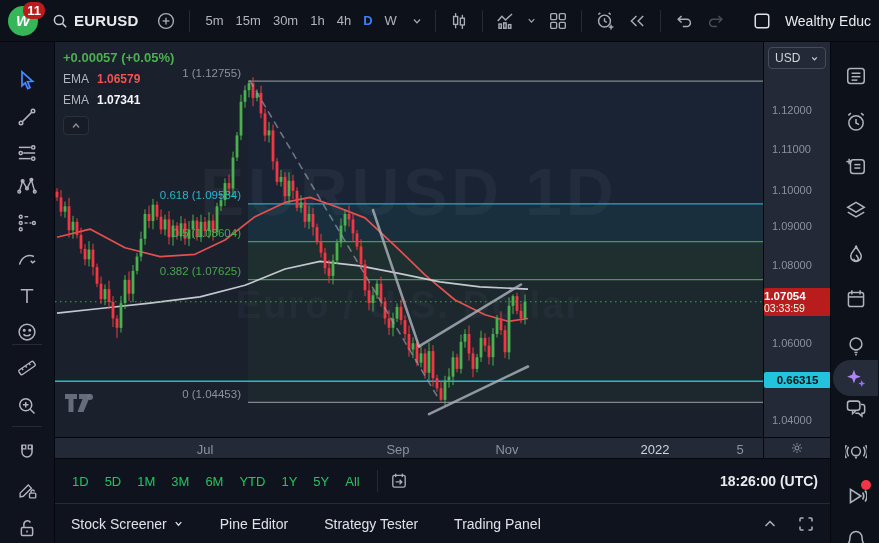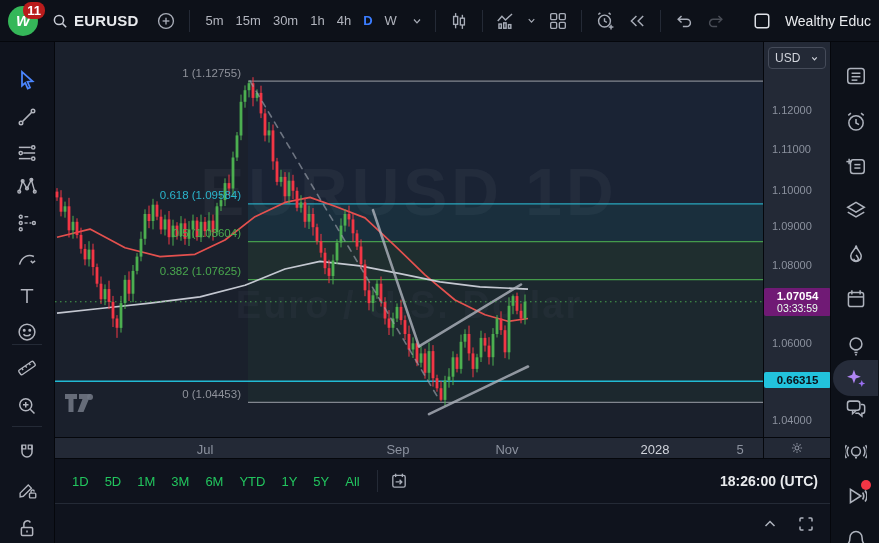--- a/index.html
+++ b/index.html
@@ -43,21 +43,21 @@
   .lg-row .v2 { color:#f5f7fa; font-weight:bold; margin-left:8px; }
   .lg-collapse { margin-top:9px; width:26px; height:19px; background:#171c27; border:1px solid #2a303d; border-radius:4px; display:flex; align-items:center; justify-content:center; color:#8b919e; cursor:pointer; }
   .tvlogo { position:absolute; left:10px; top:352px; opacity:.75; color:#8b919e; }
 
   
   .price-axis { position:absolute; left:763px; top:42px; width:67px; height:395px; background:#232936; border-left:1px solid #05070c; font-size:11px; cursor:ns-resize; }
   .usd-btn { position:absolute; left:4px; top:5px; width:58px; height:22px; border:1px solid #454b59; border-radius:4px; color:#d1d4dc; font-size:12px; display:flex; align-items:center; justify-content:space-between; padding:0 6px; cursor:pointer; background:#232936; }
   .ptick { position:absolute; left:8px; color:#9briefly; }
   .ptick, .ttick { color:#8b919e; }
   .ptick { position:absolute; left:8px;text-align:right; }
-  .badge-last { position:absolute; left:0; width:67px; text-align:center; background:#701a75; color:#fff; border-radius:2px; padding:2px 0; line-height:12px; }
+  .badge-last { position:absolute; left:0; width:67px; text-align:left; background:#b91c1c; color:#fff; border-radius:2px; padding:2px 0; line-height:12px; }
   .badge-last .bp { font-weight:bold; font-size:11.5px; }
   .badge-last .bc { font-size:10.5px; color:#eaffef; }
   .badge-lvl { position:absolute; left:0; width:67px; text-align:center; background:#22c3dd; color:#0c1018; font-size:11.5px; font-weight:bold; border-radius:2px; padding:2px 0; }
   .time-axis { position:absolute; left:55px; top:437px; width:708px; height:21px; background:#232936; border-top:1px solid #05070c; cursor:ew-resize; }
   .ttick { position:absolute; top:4px; font-size:13px; transform:translateX(-50%); }
   .ttick.year { color:#d1d4dc; }
   .axis-corner { position:absolute; left:763px; top:437px; width:67px; height:21px; background:#232936; border-top:1px solid #05070c; border-left:1px solid #05070c; display:flex; align-items:center; justify-content:center; color:#8b919e; cursor:pointer; }
 
   
   .range-bar { position:absolute; left:55px; top:458px; width:775px; height:45px; background:#0f131d; border-top:1px solid #05070c; display:flex; align-items:center; padding:0 10px; }
@@ -544,20 +544,30 @@
         <line x1="318" y1="168.2" x2="364" y2="304.4" stroke="#aeb3bd" stroke-width="2.6" opacity="0.8" stroke-linecap="round"></line>
         <line x1="364" y1="304.4" x2="466" y2="242.5" stroke="#aeb3bd" stroke-width="2.6" opacity="0.8" stroke-linecap="round"></line>
         <line x1="374" y1="372.2" x2="473" y2="324.5" stroke="#aeb3bd" stroke-width="2.6" opacity="0.8" stroke-linecap="round"></line>
         <line x1="0" x2="708" y1="259.7" y2="259.7" stroke="#4caf50" stroke-width="1.1" stroke-dasharray="1.5,3.5" opacity="0.9"></line>
         <text x="186" y="34.6" text-anchor="end" font-size="11.5" font-family="Liberation Sans, sans-serif" fill="#9598a1" opacity="0.95">1 (1.12755)</text>
         <text x="186" y="157.3" text-anchor="end" font-size="11.5" font-family="Liberation Sans, sans-serif" fill="#2bbcd4" opacity="0.95">0.618 (1.09584)</text>
         <text x="186" y="195.2" text-anchor="end" font-size="11.5" font-family="Liberation Sans, sans-serif" fill="#4caf50" opacity="0.95">0.5 (1.08604)</text>
         <text x="186" y="233.1" text-anchor="end" font-size="11.5" font-family="Liberation Sans, sans-serif" fill="#4caf50" opacity="0.95">0.382 (1.07625)</text>
         <text x="186" y="355.9" text-anchor="end" font-size="11.5" font-family="Liberation Sans, sans-serif" fill="#9598a1" opacity="0.95">0 (1.04453)</text>
       </svg>
+    <div class="legend">
+      <div class="lg-change">+0.00057 (+0.05%)</div>
+      <div class="lg-row"><span>EMA</span><span class="v1">1.06579</span></div>
+      <div class="lg-row"><span>EMA</span><span class="v2">1.07341</span></div>
+      <div class="lg-collapse">
+          <svg class="ic" width="12" height="12" viewBox="0 0 16 16" fill="none" stroke="currentColor" stroke-width="1.8">
+            <polyline points="4,10 8,5.5 12,10"></polyline>
+          </svg>
+        </div>
+    </div>
     <div class="tvlogo">
       <svg class="ic" width="34" height="19" viewBox="0 0 34 19" fill="currentColor">
           <path d="M0,0 H12 V5 H8.5 V18 H3.5 V5 H0 Z" opacity="0.9"></path>
           <path d="M14,0 H26 L18.5,18 H12.5 L17.5,5 H14 Z" opacity="0.9"></path>
           <circle cx="25" cy="3" r="3" opacity="0.9"></circle>
         </svg>
     </div>
   </main>
 
   <aside class="price-axis">
@@ -581,21 +591,21 @@
       <div class="bc">03:33:59</div>
     </div>
     <div class="badge-lvl" id="badge-lvl" style="top: 330px;">0.66315</div>
   </aside>
 
   <div class="time-axis">
       <div id="time-ticks">
         <div class="ttick" style="left: 150px;">Jul</div>
         <div class="ttick" style="left: 303px; margin-left: 40px;">Sep</div>
         <div class="ttick" style="left: 452px;">Nov</div>
-        <div class="ttick year" style="left: 600px;">2028</div>
+        <div class="ttick year" style="left: 600px;">2022</div>
         <div class="ttick" style="left: 685px;">5</div>
       </div>
     </div>
   <div class="axis-corner">
     <svg class="ic" width="14" height="14" viewBox="0 0 16 16" fill="none" stroke="currentColor" stroke-width="1.2">
         <circle cx="8" cy="8" r="2.2"></circle>
         <path d="M8,2.2 V4 M8,12 V13.8 M2.2,8 H4 M12,8 H13.8 M3.9,3.9 L5.2,5.2 M10.8,10.8 L12.1,12.1 M12.1,3.9 L10.8,5.2 M5.2,10.8 L3.9,12.1"></path>
       </svg>
   </div>
 
@@ -617,20 +627,28 @@
           <rect x="2.5" y="3" width="11" height="10.5" rx="1.5"></rect>
           <line x1="5" y1="1.5" x2="5" y2="4.5"></line>
           <line x1="11" y1="1.5" x2="11" y2="4.5"></line>
           <path d="M5,8.8 h5.5 M8.5,6.8 l2,2 -2,2"></path>
         </svg>
     </button>
     <div class="clock">18:26:00 (UTC)</div>
   </div>
 
   <footer class="status-bar">
+    <div id="status-tabs" style="display:flex;gap:36px;align-items:center;">
+        <div class="stab">Stock Screener<svg class="ic" width="11" height="11" viewBox="0 0 16 16" fill="none" stroke="currentColor" stroke-width="1.8">
+            <polyline points="4,6 8,10.5 12,6"></polyline>
+          </svg></div>
+        <div class="stab">Pine Editor</div>
+        <div class="stab">Strategy Tester</div>
+        <div class="stab">Trading Panel</div>
+      </div>
     <div class="sb-icons">
       <div>
           <svg class="ic" width="16" height="16" viewBox="0 0 16 16" fill="none" stroke="currentColor" stroke-width="1.5">
             <polyline points="3.5,10 8,5.5 12.5,10"></polyline>
           </svg>
         </div>
       <div>
           <svg class="ic" width="16" height="16" viewBox="0 0 16 16" fill="none" stroke="currentColor" stroke-width="1.5">
             <path d="M2,5.5 V3 a1,1 0 0 1 1,-1 H5.5 M10.5,2 H13 a1,1 0 0 1 1,1 V5.5 M14,10.5 V13 a1,1 0 0 1 -1,1 H10.5 M5.5,14 H3 a1,1 0 0 1 -1,-1 V10.5"></path>
           </svg>

